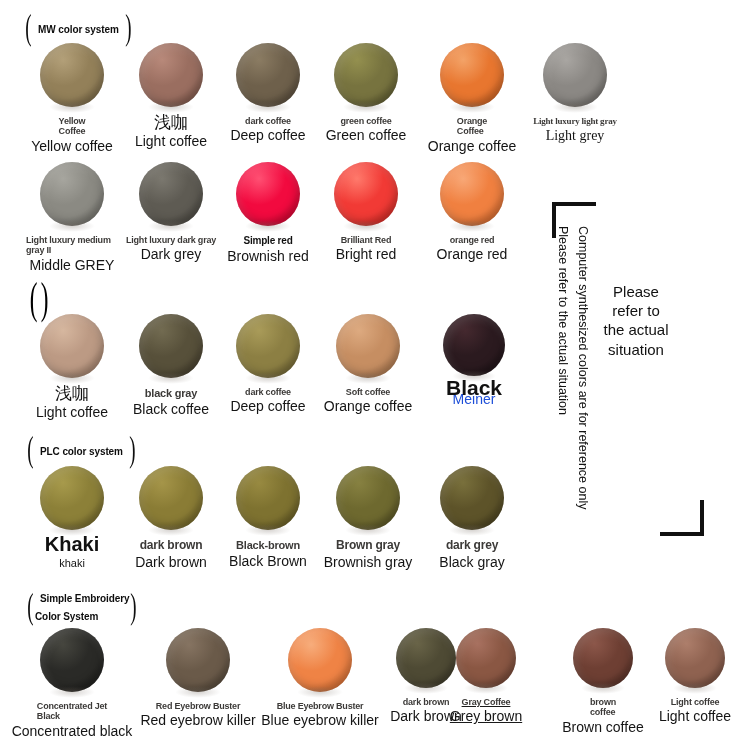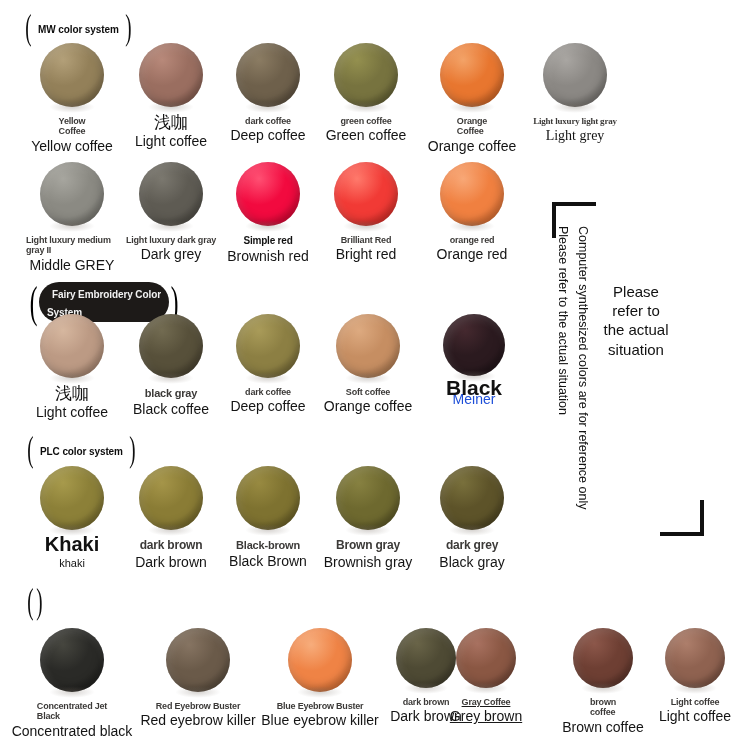--- a/index.html
+++ b/index.html
@@ -257,22 +257,20 @@
   <div class="en">Bright red</div>
 </div>
 <div class="cell" style="left:426px; top:162px; width:92px;">
   <div class="ball" style="width: 64px; height: 64px; background: radial-gradient(circle at 36% 26%, rgb(248, 168, 119) 0%, rgb(240, 128, 64) 42%, rgb(240, 128, 64) 62%, rgb(198, 92, 34) 100%); box-shadow: rgba(0, 0, 0, 0.22) -3px -5px 9px inset, rgba(255, 255, 255, 0.14) 3px 4px 10px inset;"></div>
   <div class="cn sm">orange red</div>
   <div class="en">Orange red</div>
 </div>
 
 <div class="badge-wrap badge-dark" style="left:28px; top:282px;">
   <span class="badge-paren">(</span>
-  <span class="badge-pill"><span class="badge-text">Fairy Embroidery Color
-System</span></span>
   <span class="badge-paren">)</span>
 </div>
 
 <div class="cell" style="left:26px; top:314px; width:92px;">
   <div class="ball" style="width: 64px; height: 64px; background: radial-gradient(circle at 36% 26%, rgb(214, 183, 159) 0%, rgb(188, 154, 132) 42%, rgb(188, 154, 132) 62%, rgb(147, 114, 92) 100%); box-shadow: rgba(0, 0, 0, 0.22) -3px -5px 9px inset, rgba(255, 255, 255, 0.14) 3px 4px 10px inset;"></div>
   <div class="cn">浅咖</div>
   <div class="en">Light coffee</div>
 </div>
 <div class="cell" style="left:125px; top:314px; width:92px;">
   <div class="ball" style="width: 64px; height: 64px; background: radial-gradient(circle at 36% 26%, rgb(114, 107, 81) 0%, rgb(87, 80, 58) 42%, rgb(87, 80, 58) 62%, rgb(58, 52, 37) 100%); box-shadow: rgba(0, 0, 0, 0.22) -3px -5px 9px inset, rgba(255, 255, 255, 0.14) 3px 4px 10px inset;"></div>
@@ -322,20 +320,22 @@
   <div class="en">Brownish gray</div>
 </div>
 <div class="cell" style="left:426px; top:466px; width:92px;">
   <div class="ball" style="width: 64px; height: 64px; background: radial-gradient(circle at 36% 26%, rgb(121, 112, 60) 0%, rgb(93, 83, 41) 42%, rgb(93, 83, 41) 62%, rgb(60, 52, 24) 100%); box-shadow: rgba(0, 0, 0, 0.22) -3px -5px 9px inset, rgba(255, 255, 255, 0.14) 3px 4px 10px inset;"></div>
   <div class="cn sm" style="font-size:12px;">dark grey</div>
   <div class="en">Black gray</div>
 </div>
 
 <div class="badge-wrap" style="left:26px; top:588px;">
   <span class="badge-paren">(</span>
+  <span class="badge-pill"><span class="badge-text">Simple Embroidery
+Color System</span></span>
   <span class="badge-paren">)</span>
 </div>
 
 <div class="cell" style="left:26px; top:628px; width:92px;">
   <div class="ball" style="width: 64px; height: 64px; background: radial-gradient(circle at 36% 26%, rgb(70, 70, 63) 0%, rgb(42, 42, 39) 42%, rgb(42, 42, 39) 62%, rgb(22, 22, 21) 100%); box-shadow: rgba(0, 0, 0, 0.22) -3px -5px 9px inset, rgba(255, 255, 255, 0.14) 3px 4px 10px inset;"></div>
   <div class="cn sm">Concentrated Jet
 Black</div>
   <div class="en">Concentrated black</div>
 </div>
 <div class="cell" style="left:152px; top:628px; width:92px;">

